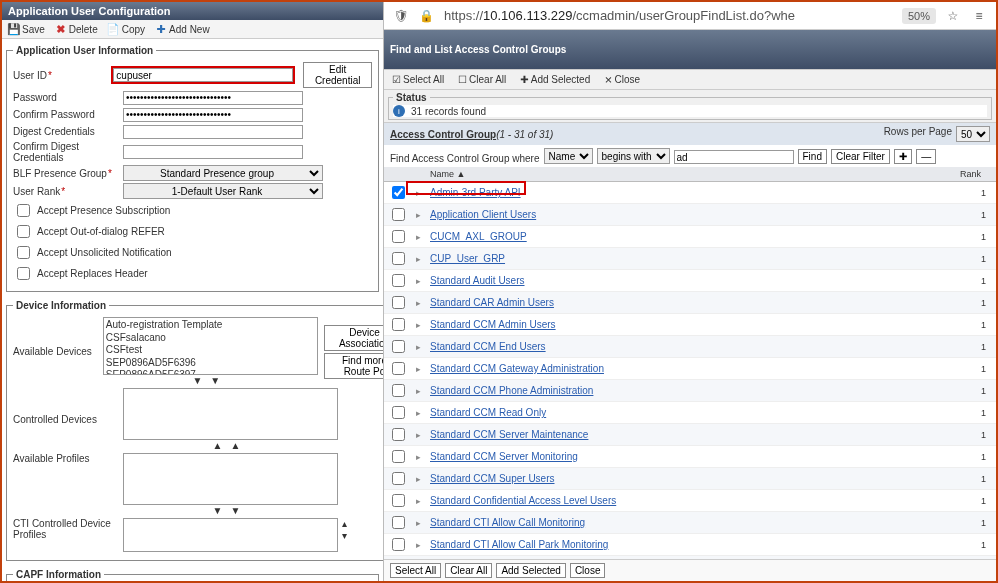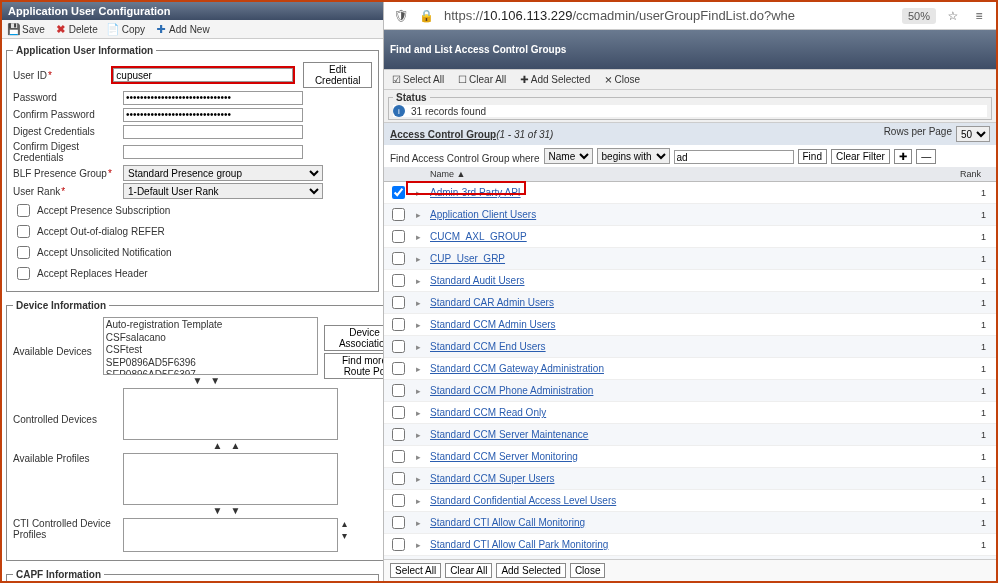--- a/index.html
+++ b/index.html
@@ -56,21 +56,21 @@
   legend { font-size:10px; font-weight:bold; color:#333; padding:0 3px;}
   .row { display:flex; align-items:center; margin:2px 0; min-height:15px;}
   .lbl { width:110px; font-size:10px; }
   .req::after { content:"*"; color:#b00; margin-left:1px;}
   .red-box { border:2px solid #d40000; padding:0; }
   input[type="text"], input[type="password"] {
     border:1px solid #999; height:14px; font-size:10px; padding:0 2px; background:#fff;
   }
   .w180 { width:180px;}
   select { border:1px solid #999; font-size:10px; height:16px;}
-  .w200 { width:200px;}
+  .w200 { width:200px;text-align:center;}
   .btn-sm {
     font-size:10px; border:1px solid #888; background:#fff; padding:1px 4px; cursor:pointer;
   }
   .cb-row { display:flex; align-items:center; gap:4px; margin:2px 0; font-size:10px;}
   .multi {
     border:1px solid #999; background:#fff; height:58px; width:215px; overflow:auto;
     font-size:10px; padding:1px 2px; line-height:1.25;
   }
   .multi.small { height:52px;}
   .arrows { text-align:center; width:215px; letter-spacing:8px;}

